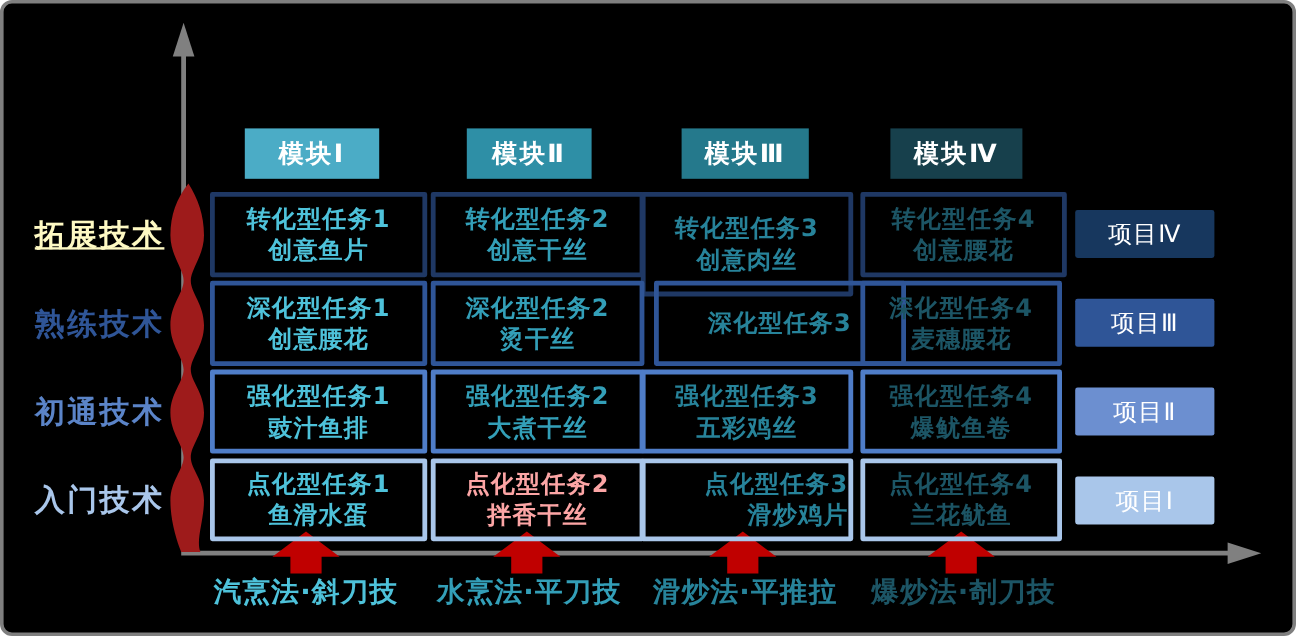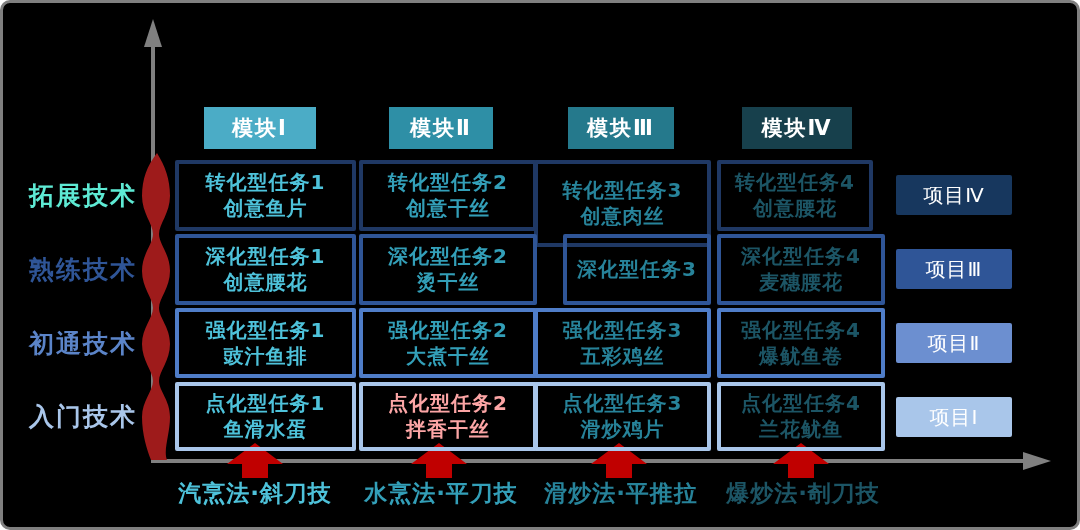--- a/index.html
+++ b/index.html
@@ -69,51 +69,51 @@
     <polygon points="436,440 464,461 449,461 449,475 423,475 423,461 408,461" style="fill: rgb(192, 0, 0);"></polygon>
     <polygon points="616,440 644,461 629,461 629,475 603,475 603,461 588,461" style="fill: rgb(192, 0, 0);"></polygon>
     <polygon points="798,440 826,461 811,461 811,475 785,475 785,461 770,461" style="fill: rgb(192, 0, 0);"></polygon>
   </svg>
 
   <div class="box module-header" style="left: 201px; top: 104px; width: 112px; height: 42px; background-color: rgb(75, 172, 198);">模块Ⅰ</div>
   <div class="box module-header" style="left: 386px; top: 104px; width: 104px; height: 42px; background-color: rgb(46, 143, 166);">模块Ⅱ</div>
   <div class="box module-header" style="left: 565px; top: 104px; width: 106px; height: 42px; background-color: rgb(37, 121, 140);">模块Ⅲ</div>
   <div class="box module-header" style="left: 739px; top: 104px; width: 110px; height: 42px; background-color: rgb(23, 64, 76);">模块Ⅳ</div>
 
-  <div class="box level-label" style="left: 10px; top: 157px; width: 140px; height: 71px; color: #5eead4;">拓展技术</div>
+  <div class="box level-label" style="left: 10px; top: 157px; width: 140px; height: 71px; color: #fef9c3; text-decoration: underline;">拓展技术</div>
   <div class="box level-label" style="left: 10px; top: 231px; width: 140px; height: 71px; color: rgb(47, 85, 151);">熟练技术</div>
   <div class="box level-label" style="left: 10px; top: 379px; width: 140px; height: 69px; color: rgb(169, 198, 234);">入门技术</div>
   <div class="box level-label" style="left: 10px; top: 305px; width: 140px; height: 70px; color: rgb(91, 132, 200);">初通技术</div>
 
   <div class="cell" style="left: 172px; top: 157px; width: 181px; height: 71px; color: rgb(78, 194, 218); border-color: rgb(31, 56, 100);">
     <div class="line">转化型任务1</div>
     <div class="line">创意鱼片</div>
   </div>
   <div class="cell" style="left: 356px; top: 157px; width: 178px; height: 71px; color: rgb(51, 159, 184); border-color: rgb(31, 56, 100);">
     <div class="line">转化型任务2</div>
     <div class="line">创意干丝</div>
   </div>
   <div class="cell" style="left: 531px; top: 157px; width: 177px; height: 87px; color: rgb(39, 131, 154); border-color: rgb(31, 56, 100);">
     <div class="line">转化型任务3</div>
     <div class="line">创意肉丝</div>
   </div>
-  <div class="cell" style="left: 714px; top: 157px; width: 156px; height: 71px; color: rgb(28, 85, 101); border-color: rgb(31, 56, 100);">
+  <div class="cell" style="left: 714px; top: 157px; width: 172px; height: 71px; color: rgb(28, 85, 101); border-color: rgb(31, 56, 100);">
     <div class="line">转化型任务4</div>
     <div class="line">创意腰花</div>
   </div>
 
   <div class="cell" style="left: 172px; top: 231px; width: 181px; height: 71px; color: rgb(78, 194, 218); border-color: rgb(47, 85, 151);">
     <div class="line">深化型任务1</div>
     <div class="line">创意腰花</div>
   </div>
   <div class="cell" style="left: 356px; top: 231px; width: 178px; height: 71px; color: rgb(51, 159, 184); border-color: rgb(47, 85, 151);">
     <div class="line">深化型任务2</div>
     <div class="line">烫干丝</div>
   </div>
-  <div class="cell" style="left: 560px; top: 231px; width: 148px; height: 71px; color: rgb(39, 131, 154); border-color: rgb(47, 85, 151);">
+  <div class="cell" style="left: 542px; top: 231px; width: 210px; height: 71px; color: rgb(39, 131, 154); border-color: rgb(47, 85, 151);">
     <div class="line">深化型任务3</div>
   </div>
   <div class="cell" style="left: 714px; top: 231px; width: 168px; height: 71px; color: rgb(28, 85, 101); border-color: rgb(47, 85, 151);">
     <div class="line">深化型任务4</div>
     <div class="line">麦穗腰花</div>
   </div>
 
   <div class="cell" style="left: 172px; top: 305px; width: 181px; height: 70px; color: rgb(78, 194, 218); border-color: rgb(79, 125, 200);">
     <div class="line">强化型任务1</div>
     <div class="line">豉汁鱼排</div>
@@ -132,21 +132,21 @@
   </div>
 
   <div class="cell" style="left: 172px; top: 379px; width: 181px; height: 69px; color: rgb(78, 194, 218); border-color: rgb(169, 198, 234);">
     <div class="line">点化型任务1</div>
     <div class="line">鱼滑水蛋</div>
   </div>
   <div class="cell" style="left: 356px; top: 379px; width: 178px; height: 69px; color: #fca5a5; border-color: rgb(169, 198, 234);">
     <div class="line">点化型任务2</div>
     <div class="line">拌香干丝</div>
   </div>
-  <div class="cell" style="left: 531px; top: 379px; width: 177px; height: 69px; color: rgb(39, 131, 154); border-color: rgb(169, 198, 234);">
+  <div class="cell" style="left: 531px; top: 379px; width: 177px; height: 69px; color: rgb(39, 131, 154); border-color: rgb(169, 198, 234); align-items: flex-end;">
     <div class="line">点化型任务3</div>
     <div class="line">滑炒鸡片</div>
   </div>
   <div class="cell" style="left: 714px; top: 379px; width: 168px; height: 69px; color: rgb(28, 85, 101); border-color: rgb(169, 198, 234);">
     <div class="line">点化型任务4</div>
     <div class="line">兰花鱿鱼</div>
   </div>
 
   <div class="box project-box" style="left: 893px; top: 172px; width: 116px; height: 40px; background-color: rgb(23, 55, 94); color: rgb(255, 255, 255);">项目Ⅳ</div>
   <div class="box project-box" style="left: 893px; top: 246px; width: 116px; height: 40px; background-color: rgb(47, 85, 151); color: rgb(255, 255, 255);">项目Ⅲ</div>

